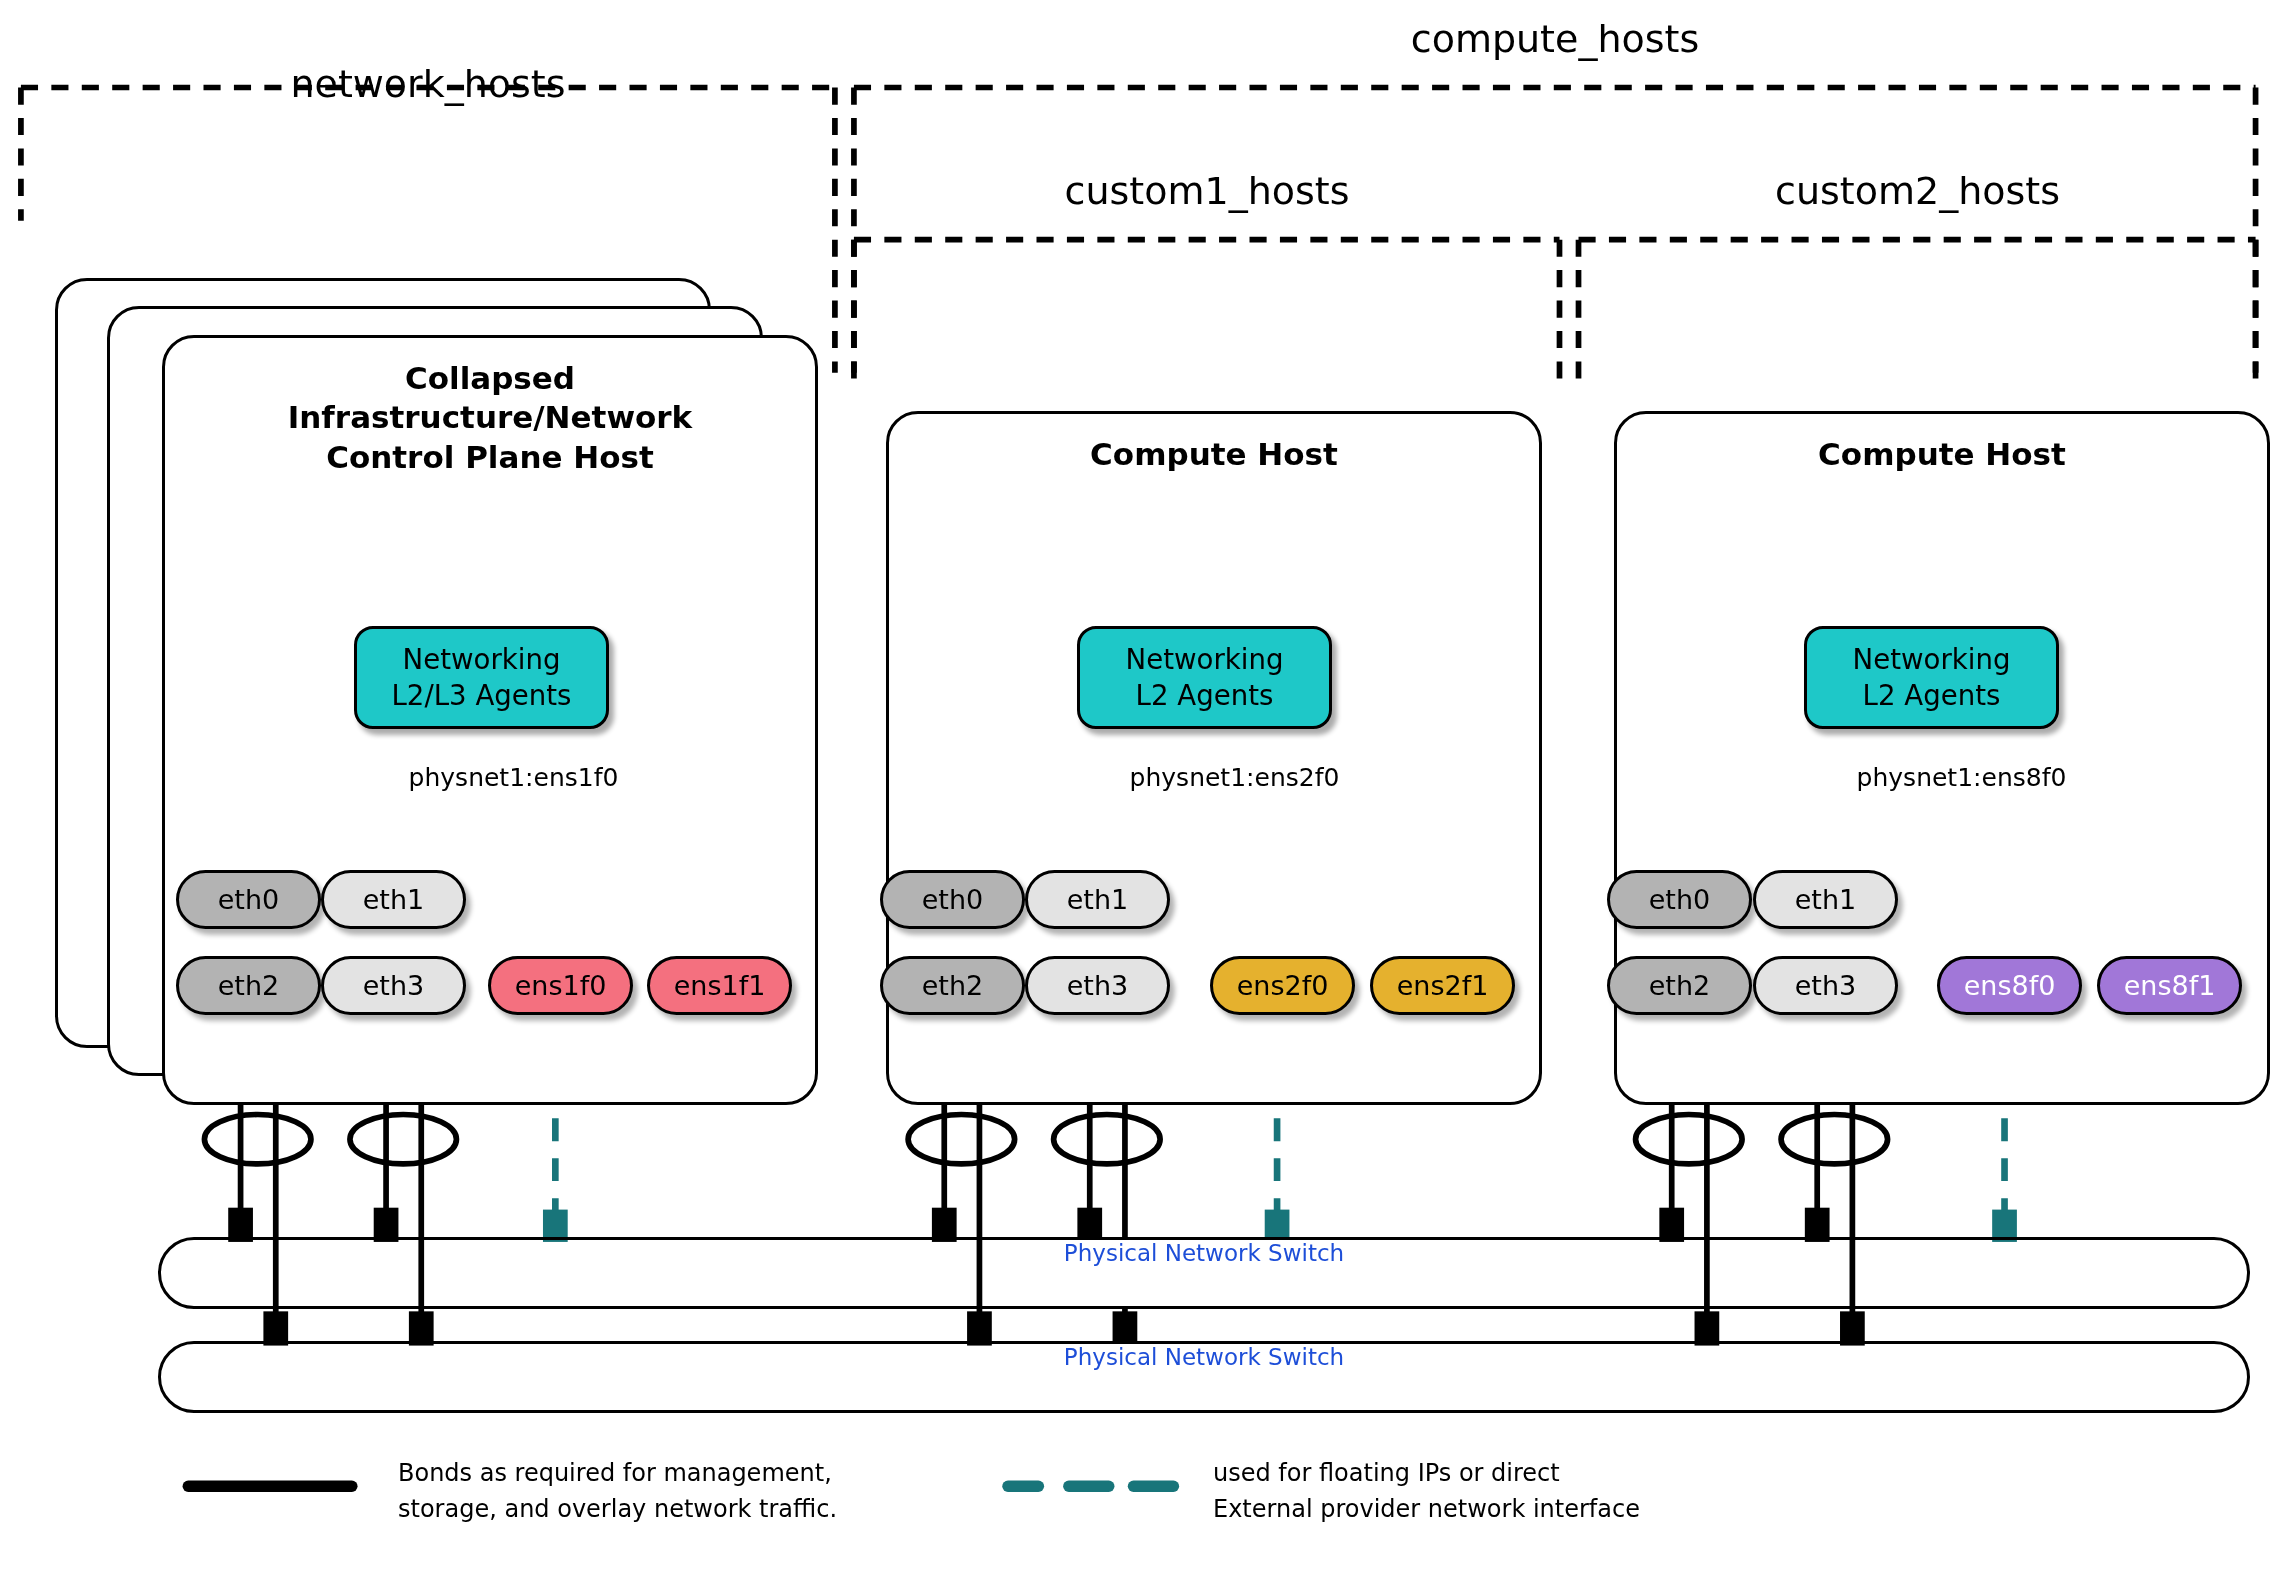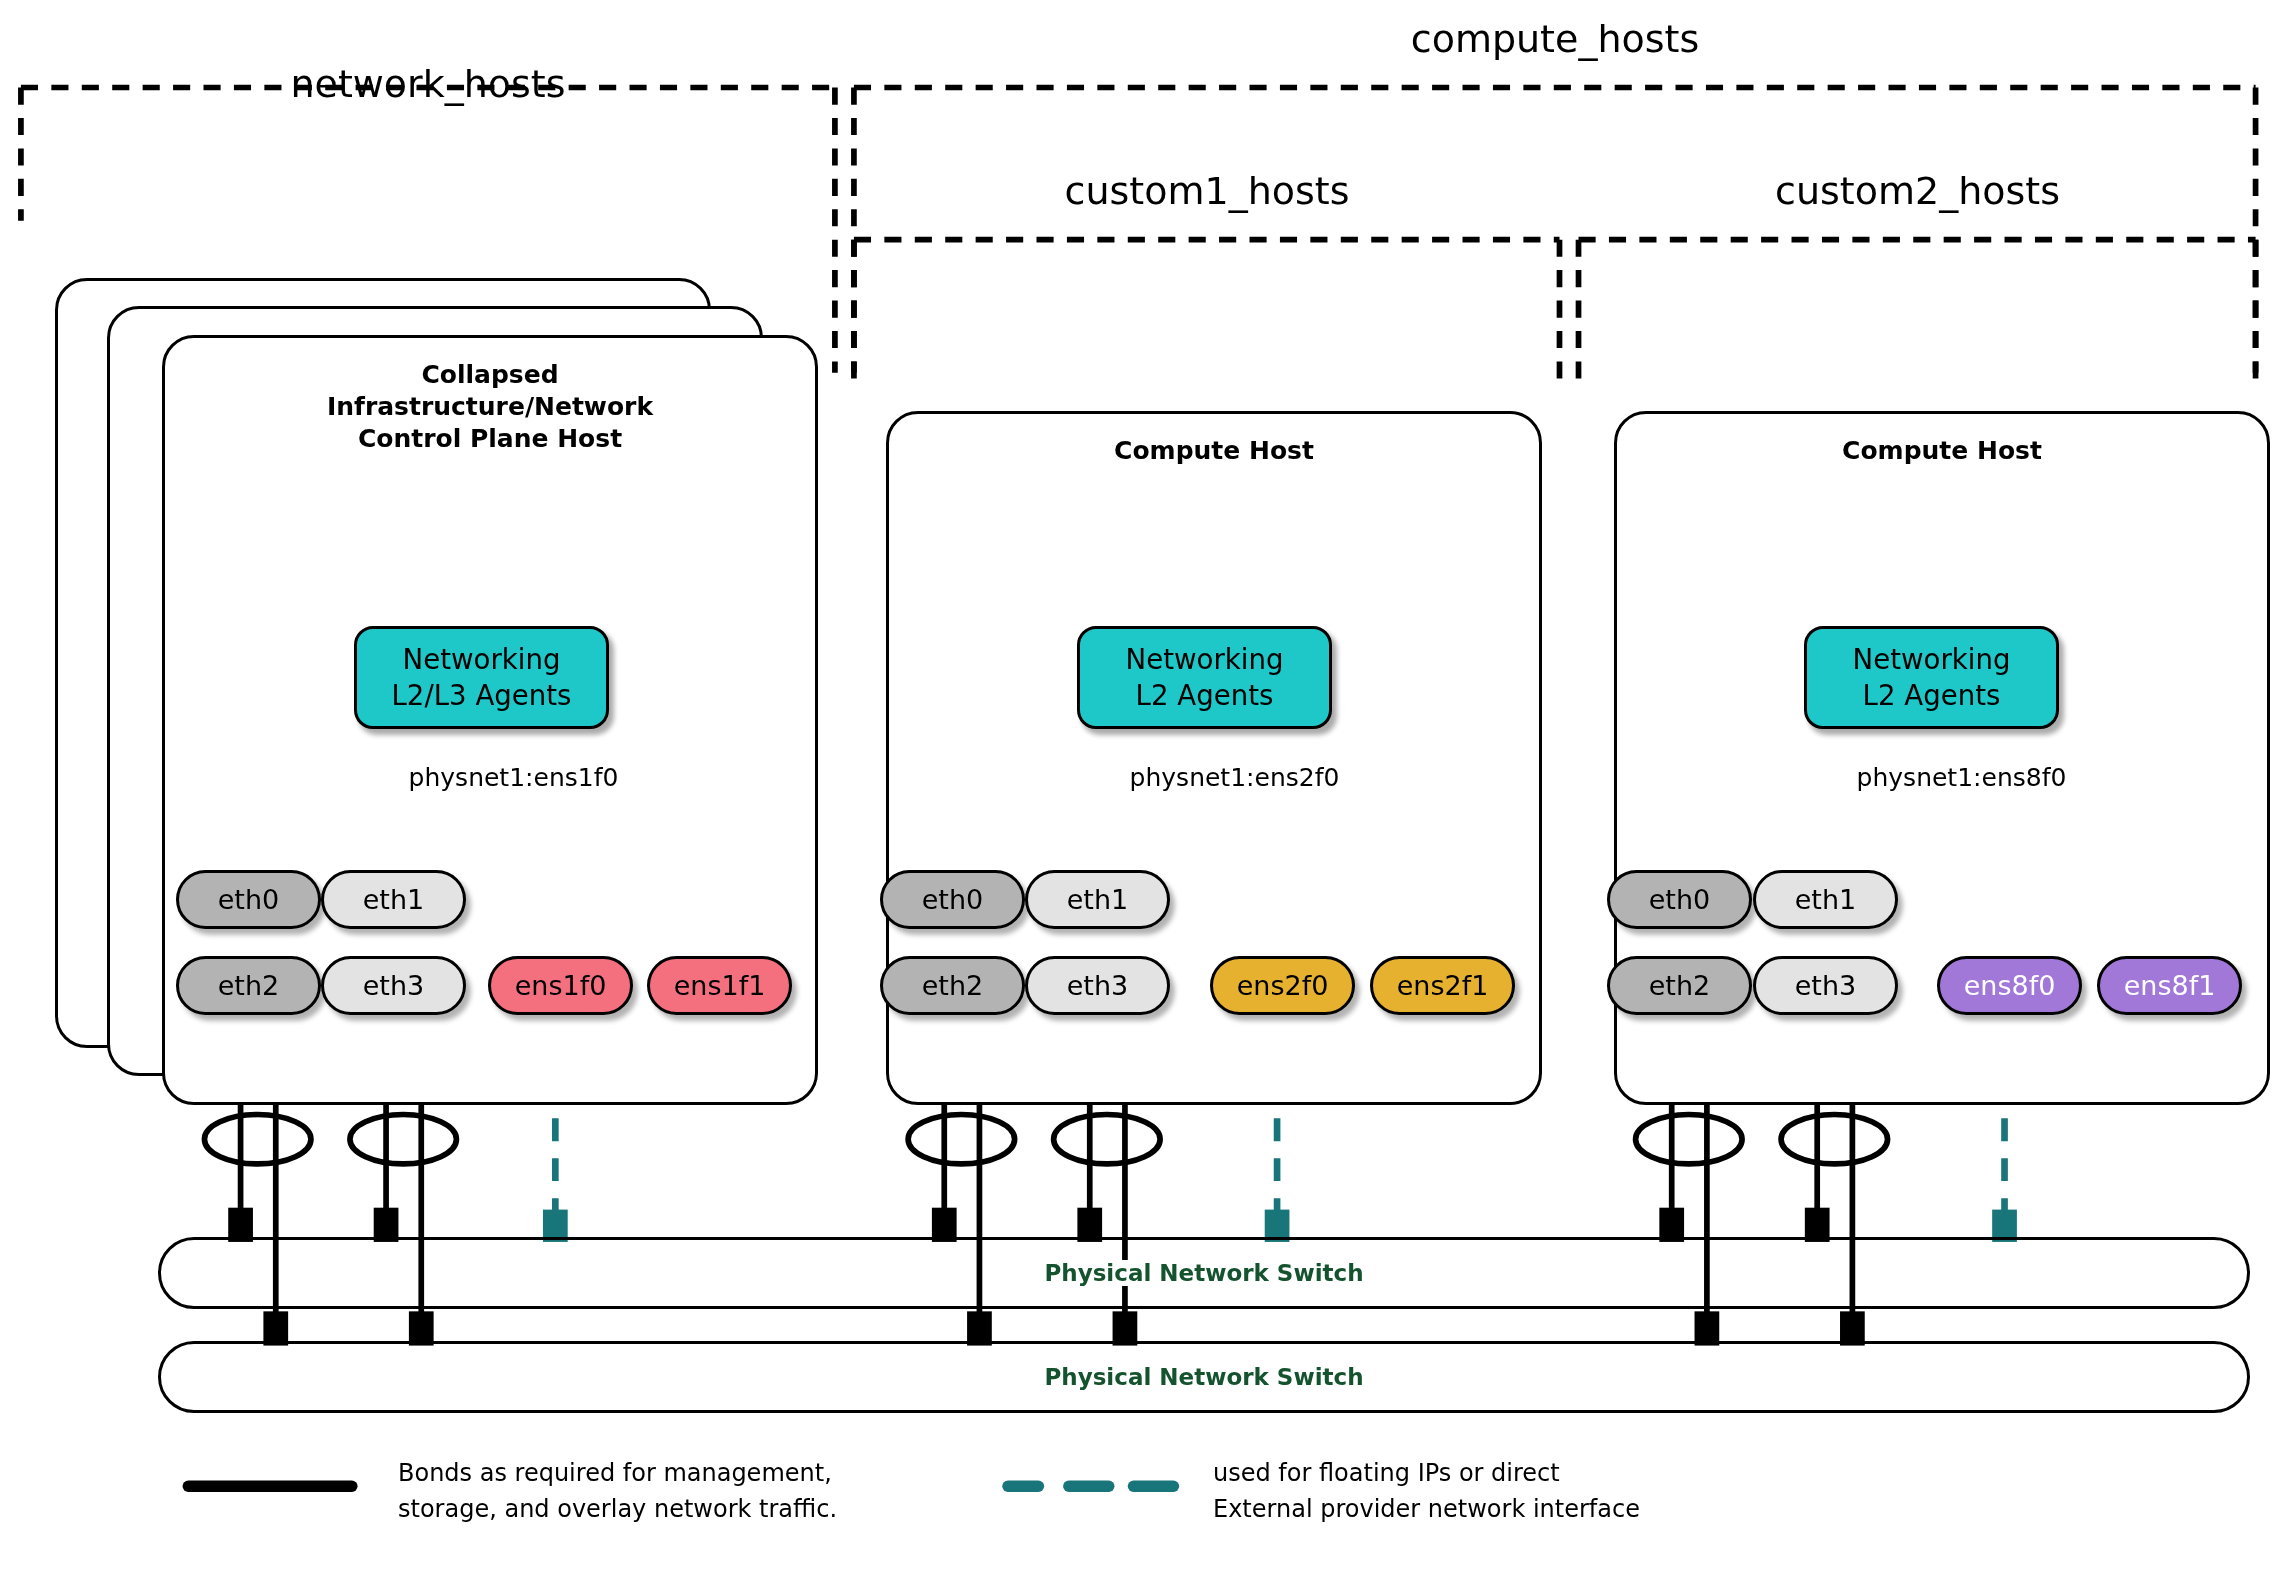--- a/index.html
+++ b/index.html
@@ -44,21 +44,21 @@
     border: 3.8px solid #000000;
     border-radius: 32px;
     box-sizing: border-box;
   }
   .host-ghost { background: #ffffff; }
   .host-title {
     position: absolute;
     left: 0;
     right: 0;
     text-align: center;
-    font-size: 25px;
+    font-size: 31px;
     font-weight: bold;
     color: #000000;
     line-height: 1.27;
     font-family: "DejaVu Sans", sans-serif;
   }
 
   
   .agent-box {
     position: absolute;
     border: 3.8px solid #000000;
@@ -103,26 +103,25 @@
     font-family: "DejaVu Sans", sans-serif;
   }
 
   
   .switch {
     position: absolute;
     border: 3.8px solid #000000;
     border-radius: 950px;
     background: transparent;
     display: flex;
-    align-items: center;
     justify-content: center;
     box-sizing: border-box;
     font-size: 23px;
-    font-weight: bold;
-    color: #14532d;
+    font-weight: normal;
+    color: #1d4ed8;
     font-family: "DejaVu Sans", sans-serif;
   }
   .switch-label {
     background: #ffffff;
     padding: 0 9.5px;
     white-space: nowrap;
   }
 
   
   .legend-text {

